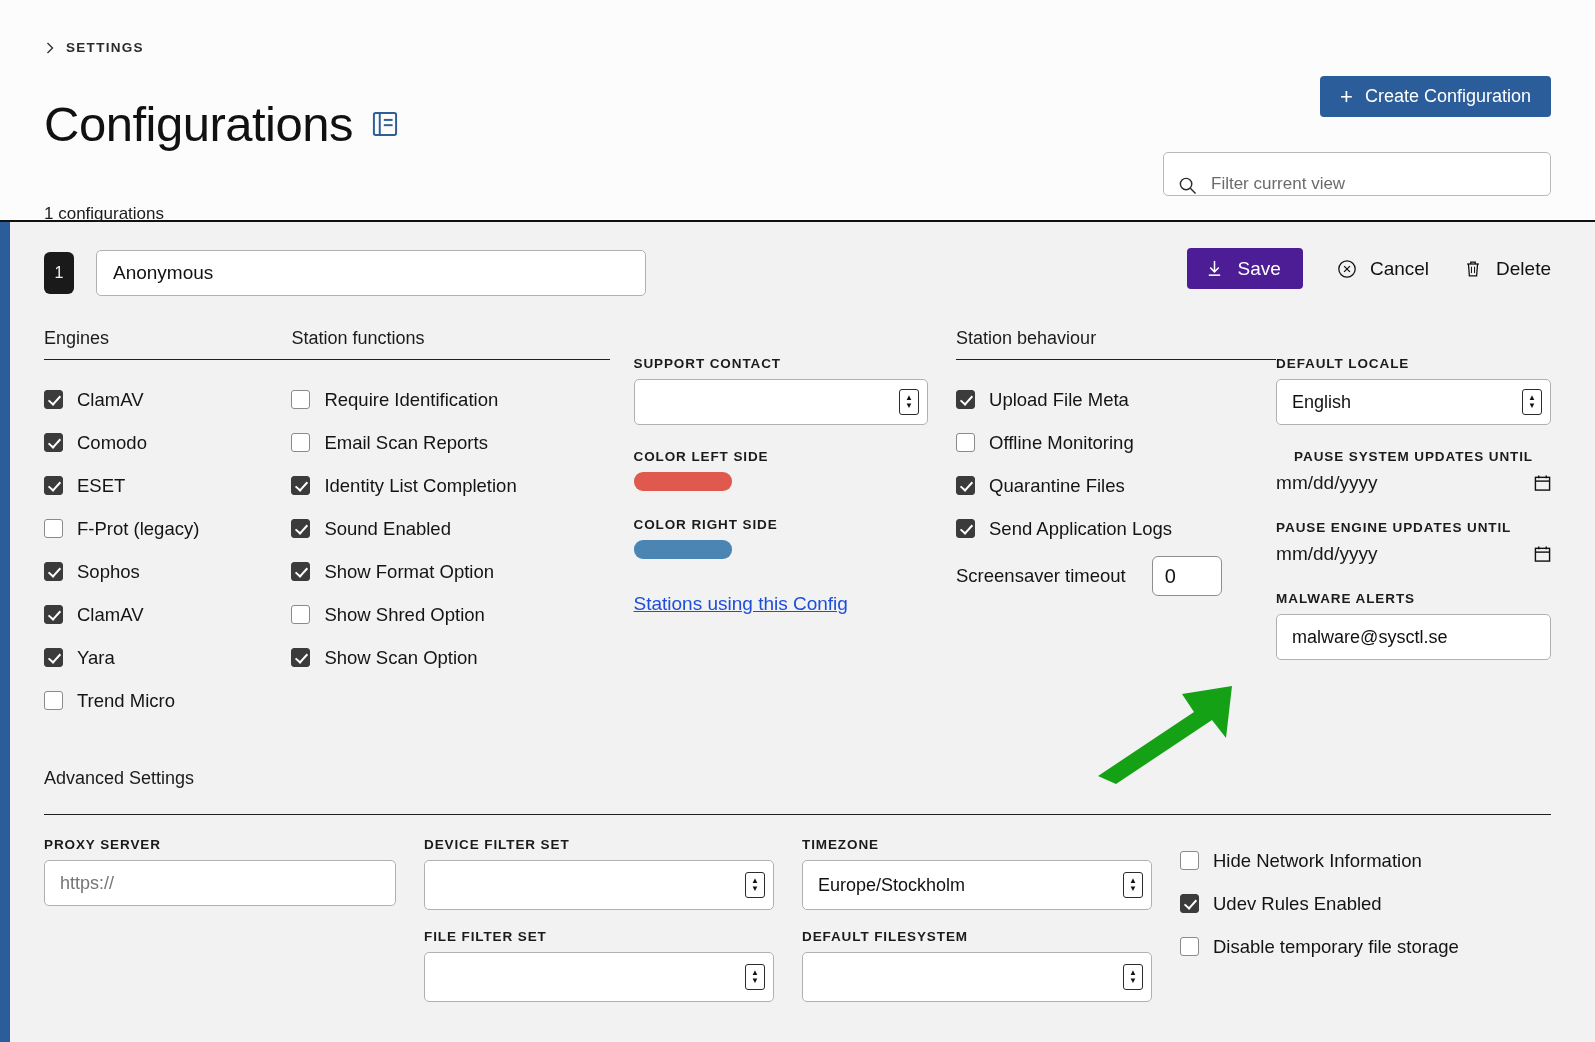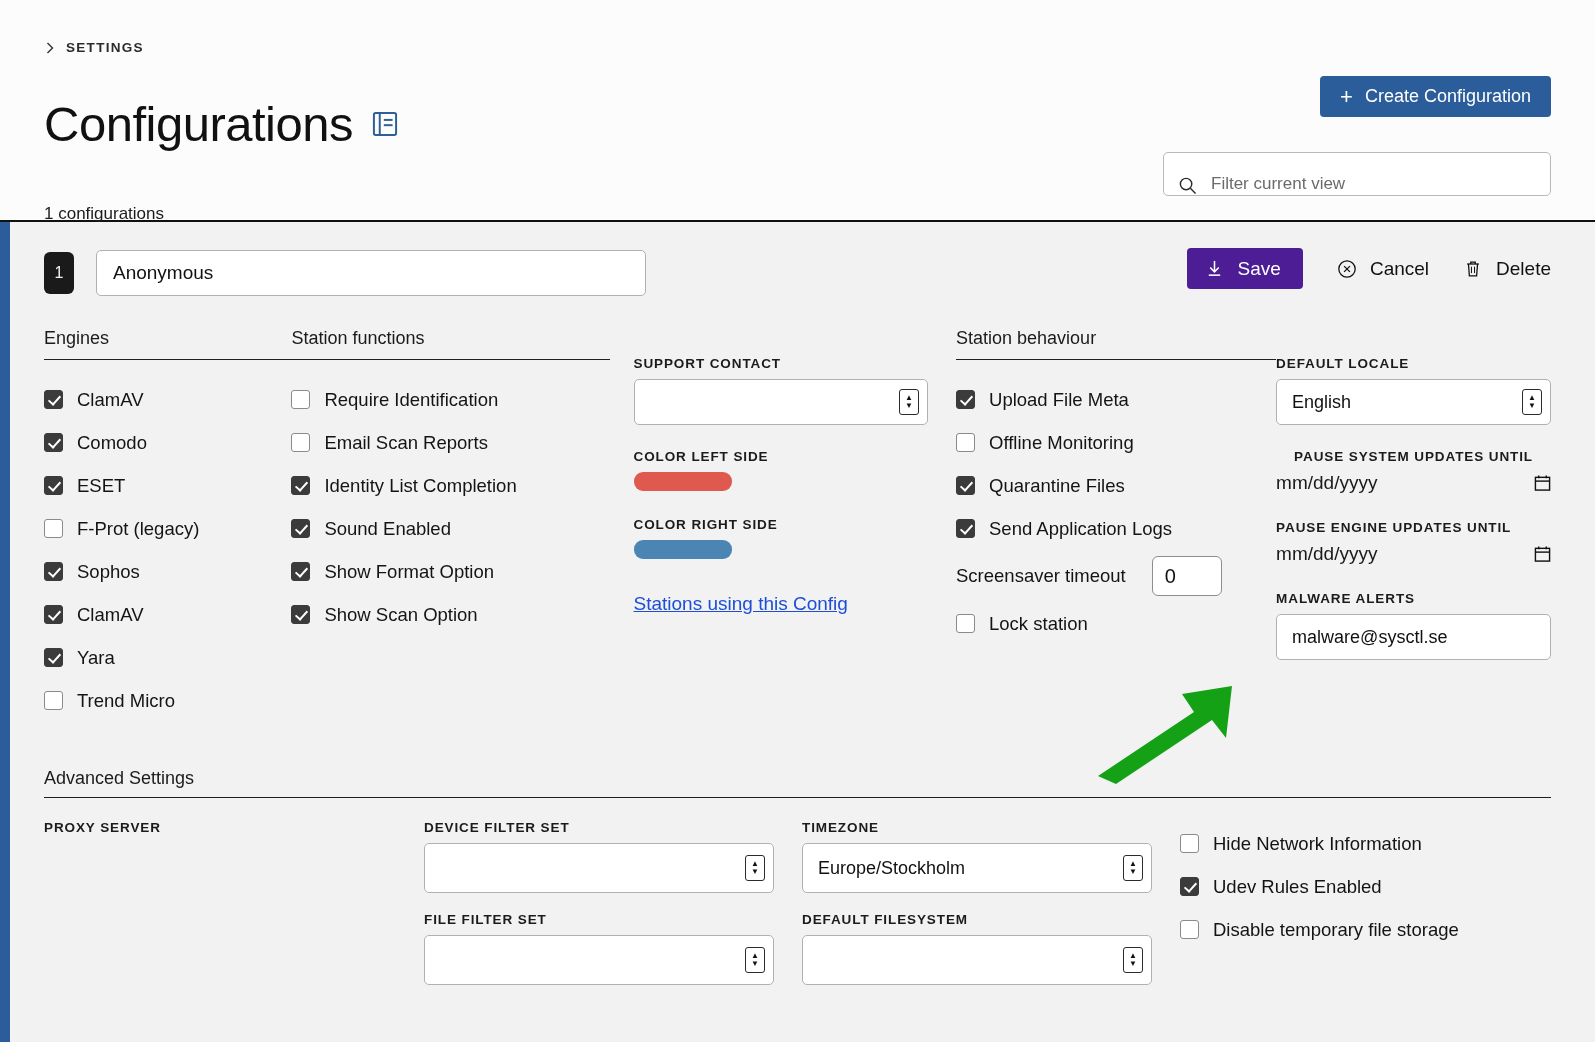--- a/index.html
+++ b/index.html
@@ -139,21 +139,21 @@
     width:70px; height:40px; border:1px solid #8e8e8e; border-radius:6px; background:#fff;
     font-size:20px; padding:0 12px; color:#111; outline:none;
     font-family:"Liberation Sans", sans-serif;
   }
   .screensaver-row { display:flex; align-items:center; gap:26px; height:52px; }
   .screensaver-label { font-size:18.5px; color:#141414; }
 
   
   .adv-wrap { margin-top:46px; }
   .adv-head {
-    font-size:18px; color:#1b1b1b; padding-bottom:8px;
+    font-size:18px; color:#1b1b1b; padding-bottom:25px;
     border-bottom:1px solid #202020;
   }
   .adv-cols { display:flex; margin-top:22px; }
   .adv-c1 { width:380px; }
   .adv-c2 { width:378px; }
   .adv-c3 { width:378px; }
   .adv-c4 { width:340px; padding-top:2px; }
   .adv-group { margin-bottom:19px; }
 
   .green-arrow { position:absolute; left:1090px; top:668px; pointer-events:none; }
@@ -295,20 +295,24 @@
           </div>
           <div class="cb-row">
             <span class="cb on"></span>
             <span class="cb-label">Sound Enabled</span>
           </div>
           <div class="cb-row">
             <span class="cb on"></span>
             <span class="cb-label">Show Format Option</span>
           </div>
           <div class="cb-row">
+            <span class="cb"></span>
+            <span class="cb-label">Show Shred Option</span>
+          </div>
+          <div class="cb-row">
             <span class="cb on"></span>
             <span class="cb-label">Show Scan Option</span>
           </div>
         </div>
 
         <div class="col-support">
           <div style="height:28px;"></div>
           <div class="fld-label">SUPPORT CONTACT</div>
           <div class="sel-box">
             <span></span>
@@ -344,24 +348,20 @@
             <span class="cb-label">Quarantine Files</span>
           </div>
           <div class="cb-row">
             <span class="cb on"></span>
             <span class="cb-label">Send Application Logs</span>
           </div>
           <div class="screensaver-row">
             <span class="screensaver-label">Screensaver timeout</span>
             <input class="num-input" type="text" value="0" style="">
           </div>
-          <div class="cb-row">
-            <span class="cb"></span>
-            <span class="cb-label">Lock station</span>
-          </div>
         </div>
 
         <div class="col-right">
           <div style="height:28px;"></div>
           <div class="fld-label">DEFAULT LOCALE</div>
           <div class="sel-box">
             <span>English</span>
             <span class="spin">
                 <span>▲</span>
                 <span>▼</span>
@@ -396,20 +396,21 @@
       </div>
 
       <div class="adv-wrap">
         <div class="adv-head">Advanced Settings</div>
 
         <div class="adv-cols">
 
           <div class="adv-c1">
             <div class="adv-group">
               <div class="fld-label">PROXY SERVER</div>
+              <input class="txt-input" style="width: 352px;" type="text" placeholder="https://">
             </div>
           </div>
 
           <div class="adv-c2">
             <div class="adv-group">
               <div class="fld-label">DEVICE FILTER SET</div>
               <div class="sel-box" style="width:350px; height:50px;">
                 <span></span>
                 <span class="spin">
                     <span>▲</span>

